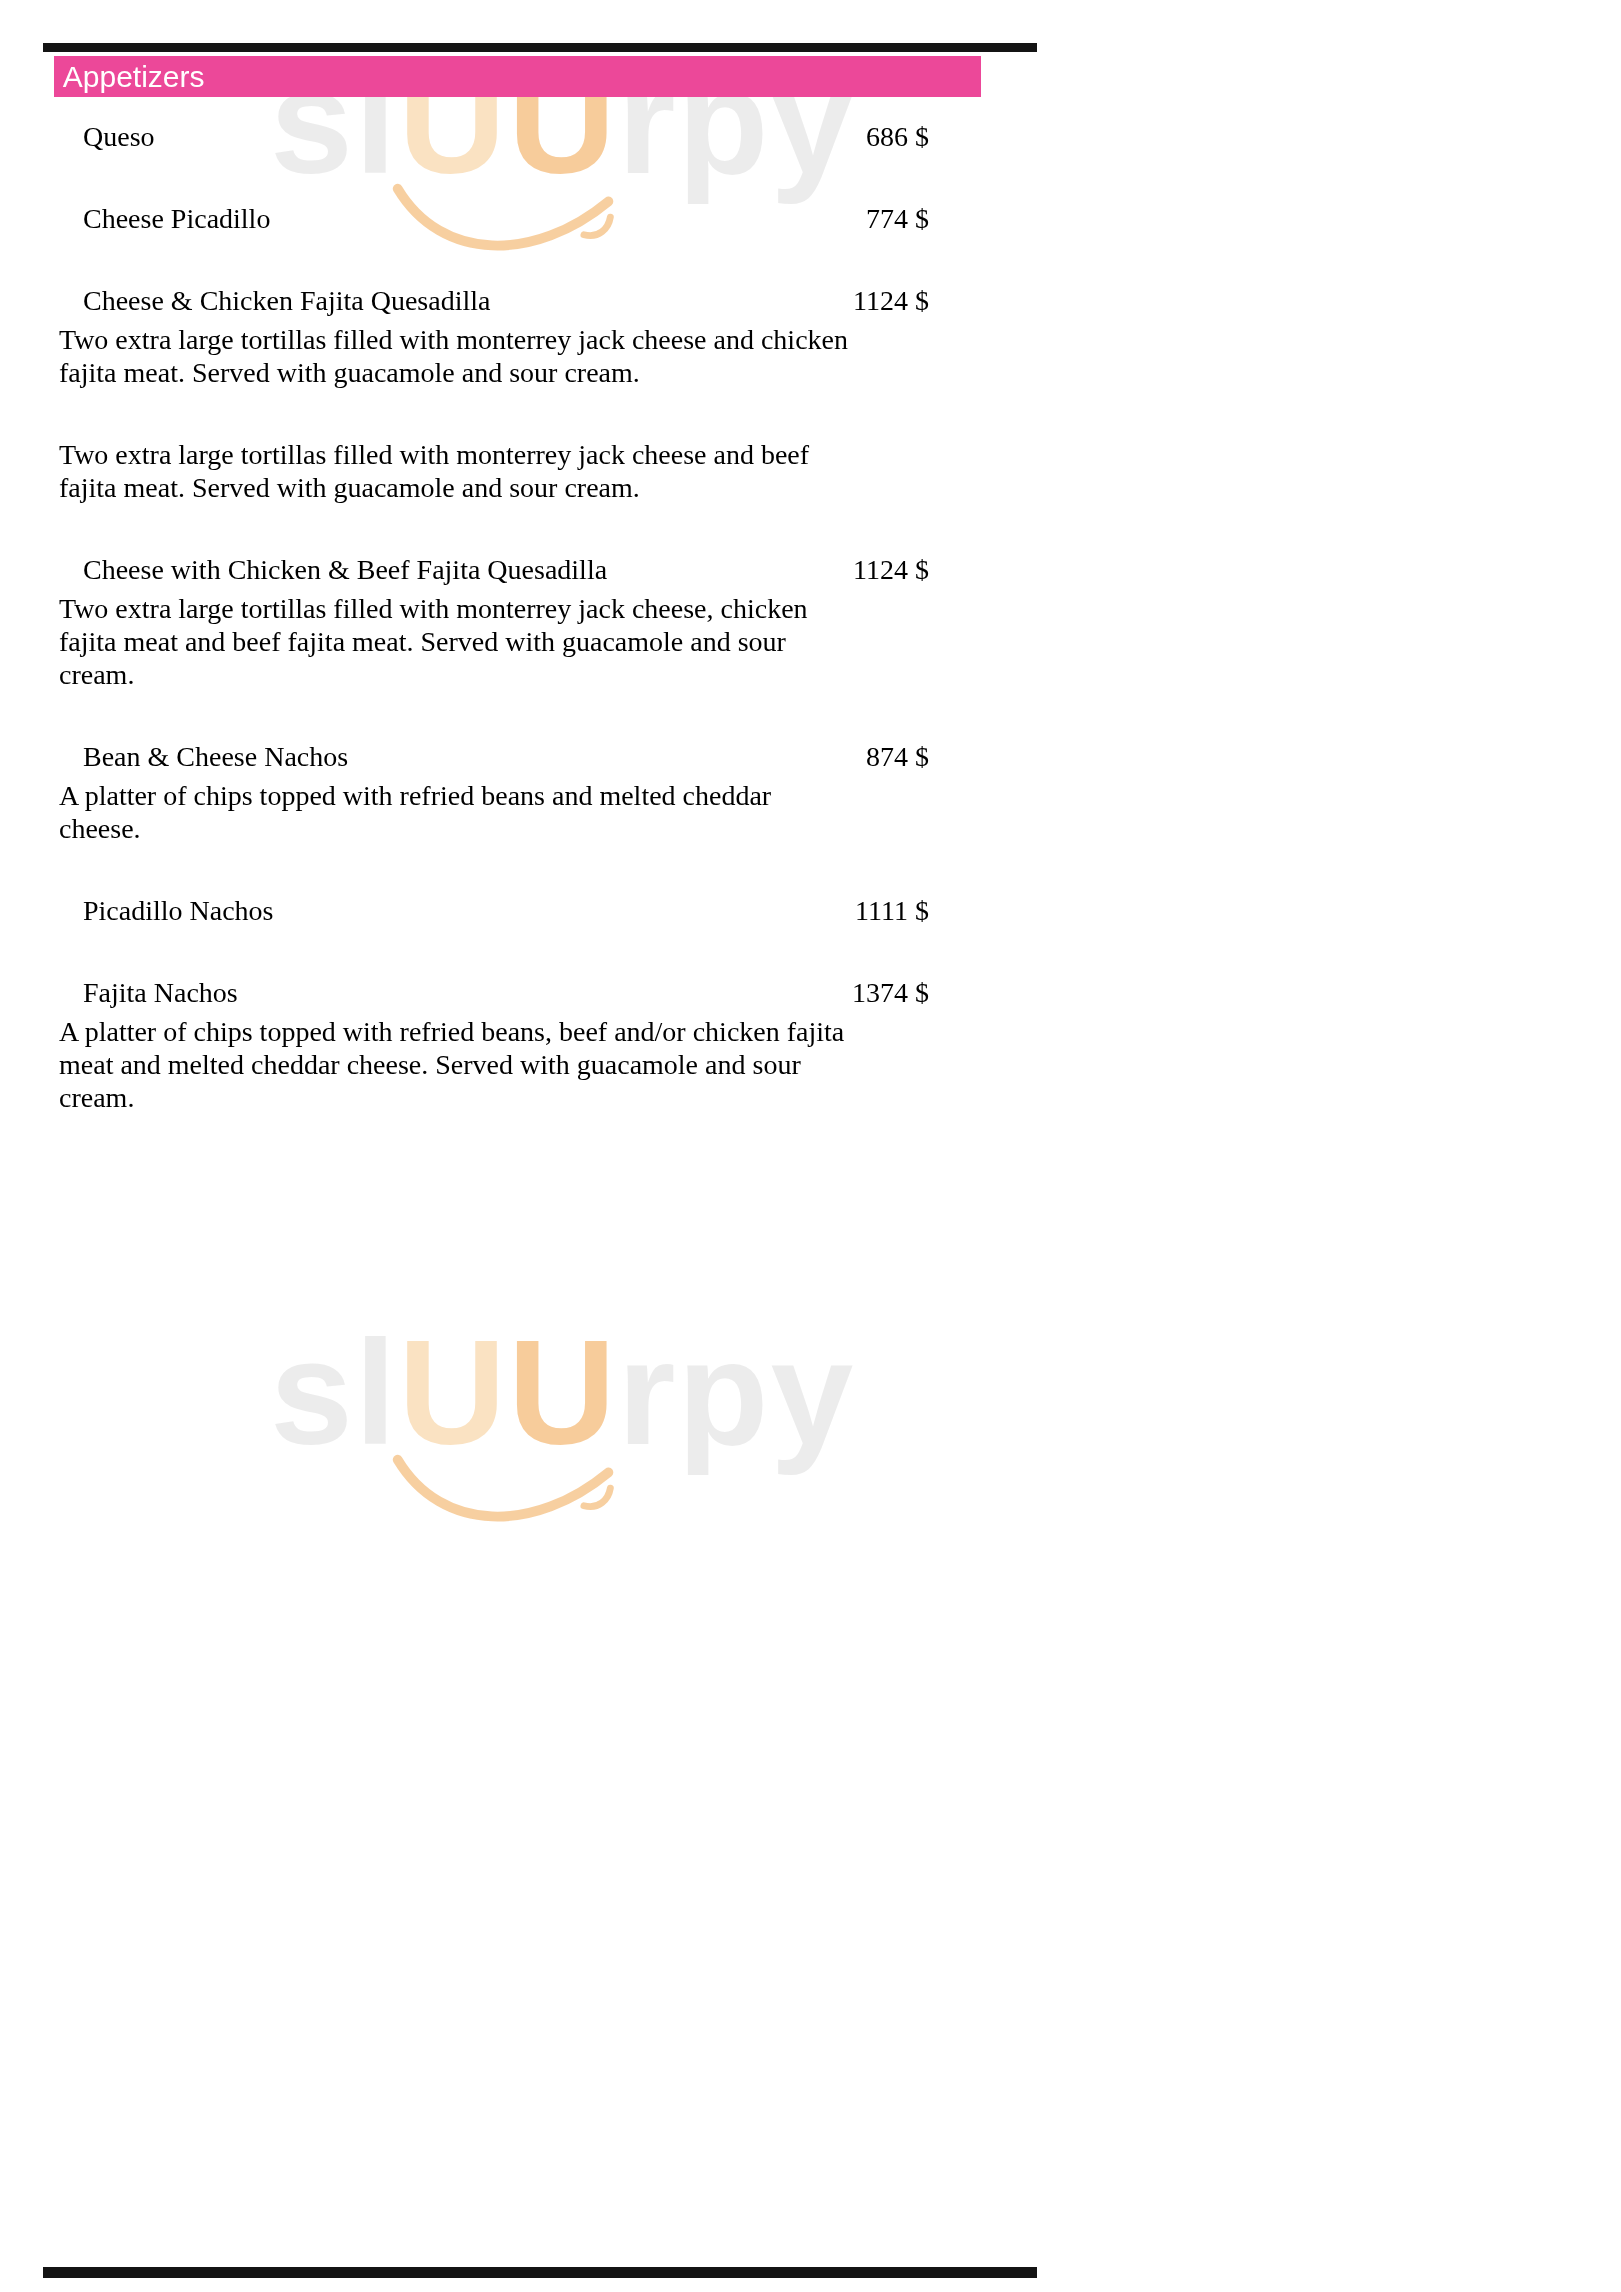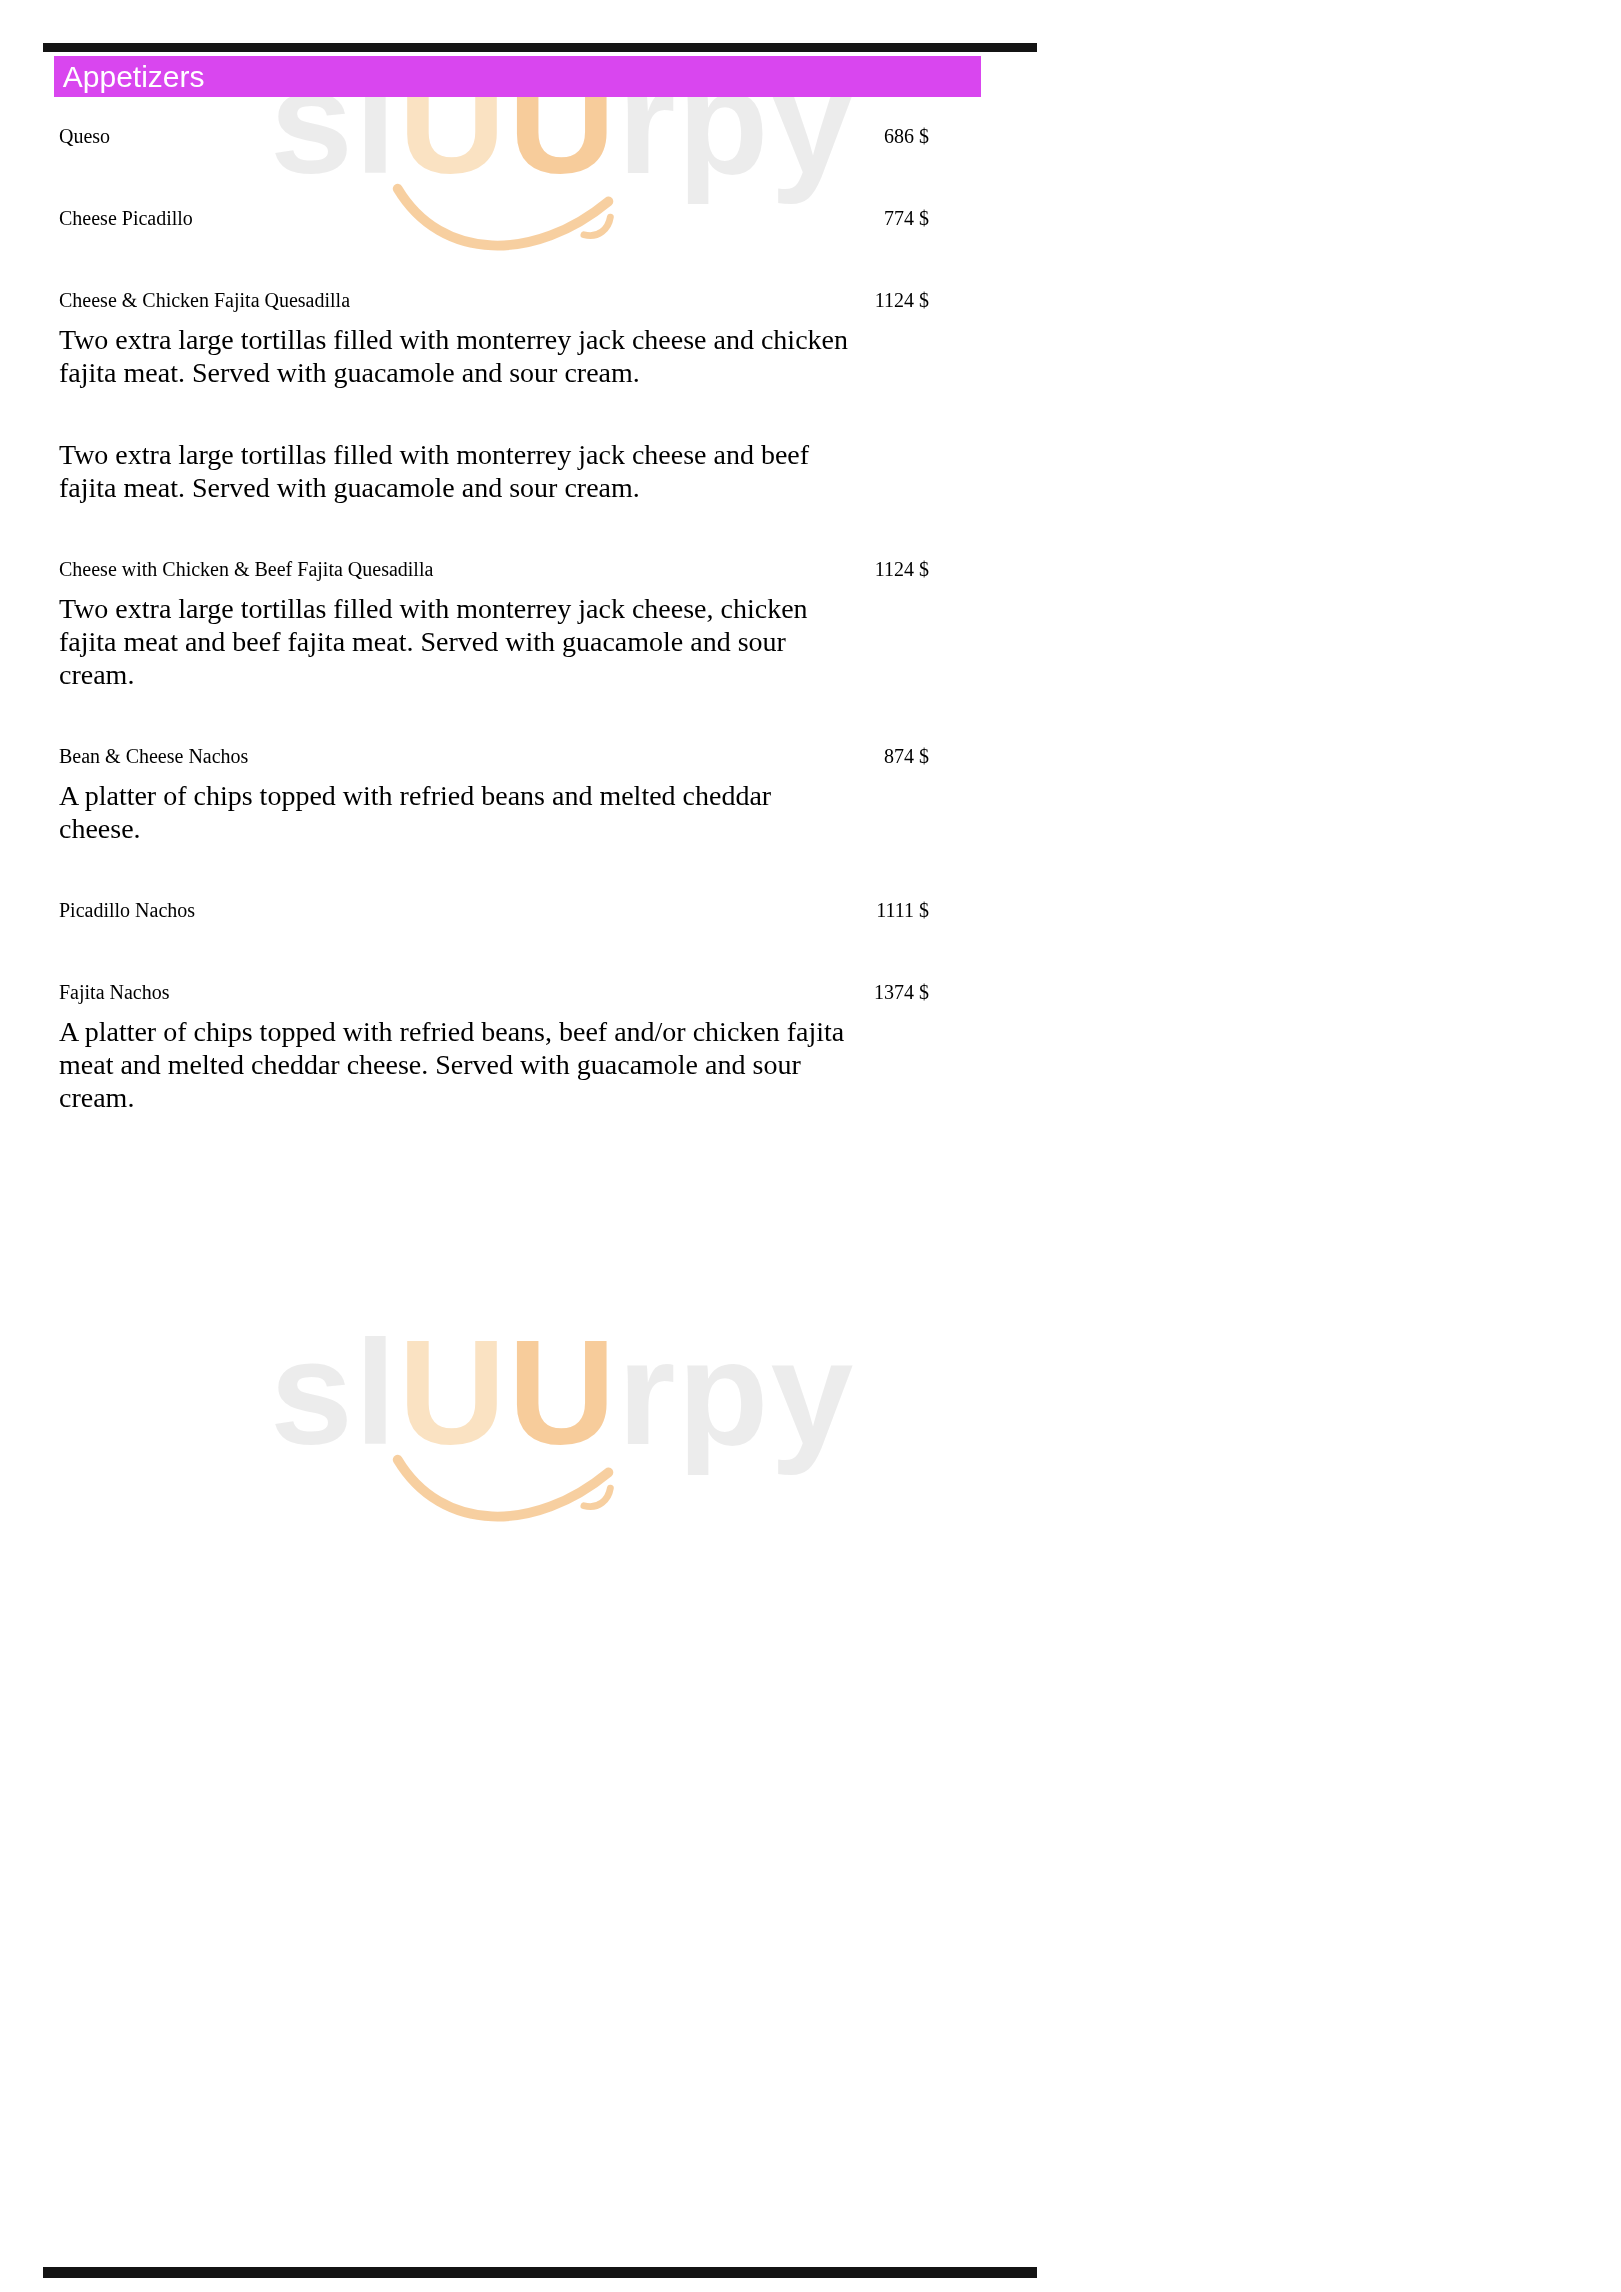--- a/index.html
+++ b/index.html
@@ -38,40 +38,40 @@
     background:#141414;z-index:2;
   }
   .bottom-rule{
     position:absolute;left:43px;top:2267px;width:994px;height:10.8px;
     background:#141414;z-index:2;
   }
 
   
   .section-header{
     position:absolute;left:54px;top:56px;width:927px;height:41px;
-    background:#d946ef;
+    background:#ec4899;
     z-index:2;
     display:flex;align-items:center;
   }
   .section-title{
     color:#ffffff;
     font-family:"Liberation Sans",sans-serif;
     font-size:30px;
     line-height:1;
     padding-left:8.8px;
   }
 
   
   .menu-list{
     position:absolute;left:59px;top:120px;width:870px;z-index:1;
   }
   .menu-item{margin-bottom:49px;}
   .item-head{
     display:flex;justify-content:space-between;align-items:baseline;
-    font-size:20px;line-height:33px;
+    font-size:28px;line-height:33px;margin-left:24px;
   }
   .item-price{white-space:nowrap;padding-left:19.6px;}
   .item-desc{
     margin-top:5.9px;
     font-size:28px;line-height:33px;
     max-width:794px;
   }
 </style>
 </head>
 <body>

